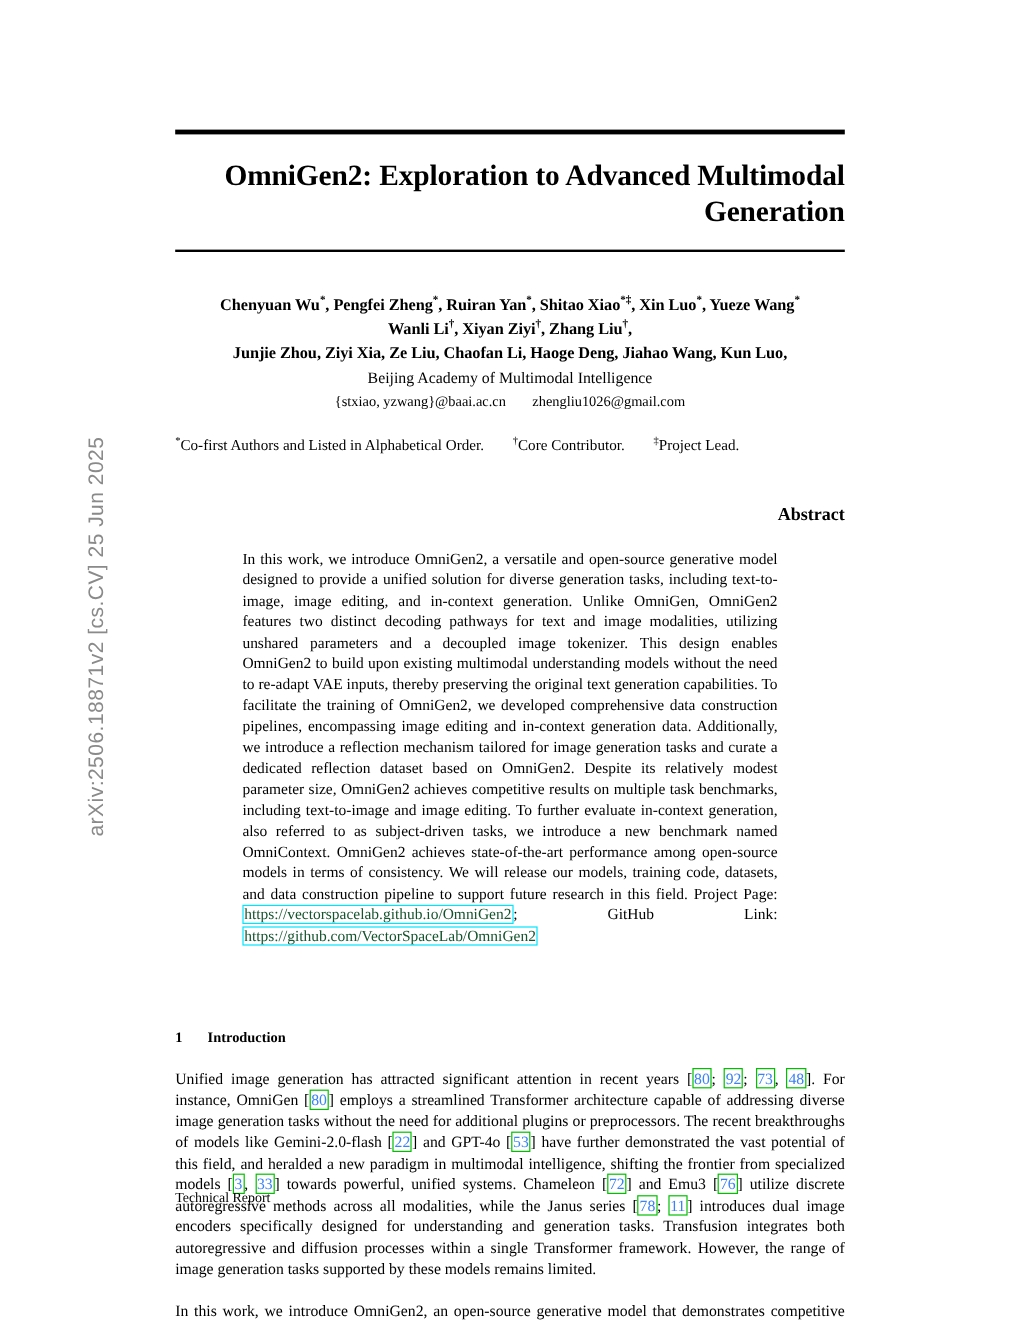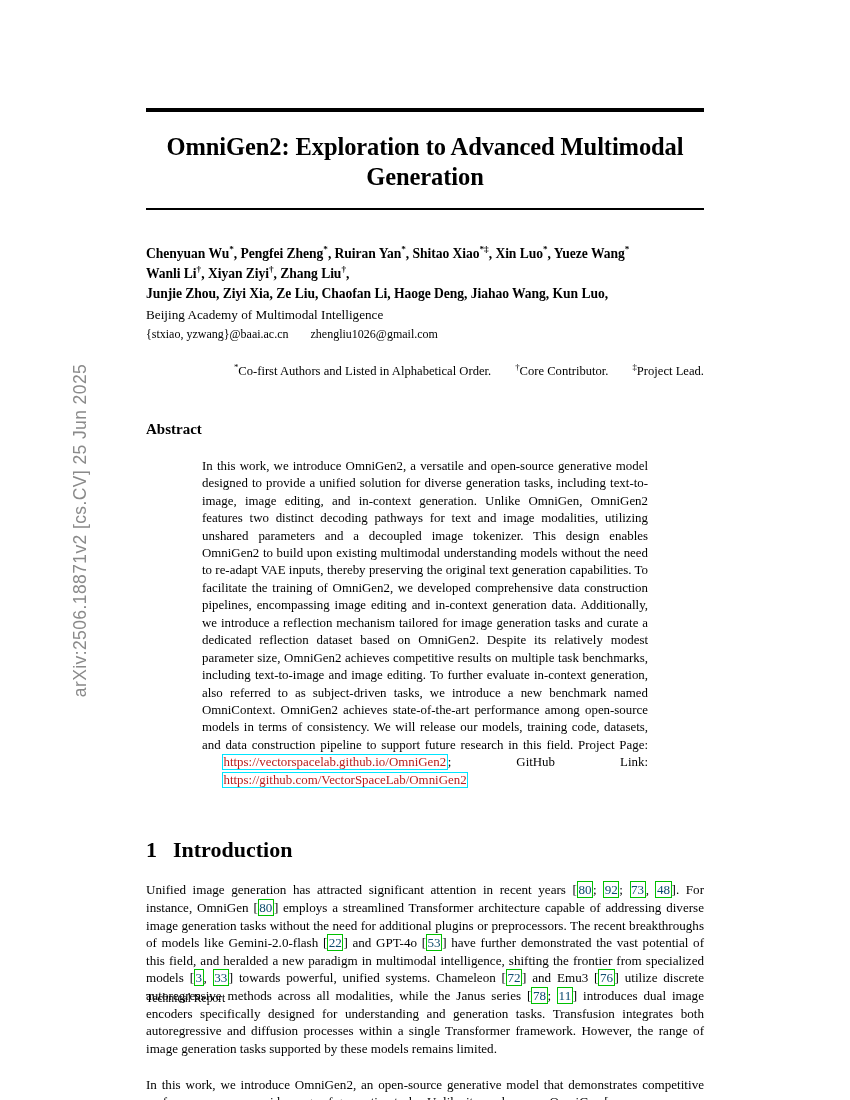--- a/index.html
+++ b/index.html
@@ -55,30 +55,30 @@
   }
   .rule-thin {
     height: 2px;
     background: #000;
     margin-top: 10px;
   }
 
   #paper-title {
     font-size: 24.5px;
     font-weight: bold;
-    text-align: center;
+    text-align: right;
     line-height: 1.22;
     margin-top: 20px;
     letter-spacing: -0.1px;
   }
 
   
   #author-block {
     margin-top: 34px;
-    text-align: left;
+    text-align: center;
   }
   .author-line {
     font-size: 13.6px;
     font-weight: bold;
     line-height: 1.47;
     letter-spacing: -0.05px;
   }
   .affiliation-line {
     font-size: 13.2px;
     line-height: 1.5;
@@ -98,71 +98,70 @@
   }
   sup.mark-reg {
     font-size: 0.7em;
     vertical-align: super;
     line-height: 0;
     font-weight: normal;
   }
 
   #footnote-line {
     margin-top: 21px;
+    text-align: left;
+    font-size: 12.6px;
+  }
+  #footnote-line .fn-gap { display: inline-block; width: 24px; }
+
+  
+  #abstract-heading {
     text-align: right;
-    font-size: 12.6px;
-  }
-  #footnote-line .fn-gap { display: inline-block; width: 24px; }
-
-  
-  #abstract-heading {
-    text-align: left;
     font-size: 15px;
     font-weight: bold;
     margin-top: 42px;
   }
   #abstract-body {
     margin: 20px 56px 0 56px;
     font-size: 12.9px;
     line-height: 1.352;
     text-align: justify;
     text-justify: inter-word;
     hyphens: none;
   }
 
   
   #section-heading {
-    margin-top: 48px;
-    font-size: 22px;
+    margin-top: 68px;
+    font-size: 12px;
     font-weight: bold;
   }
   #section-heading .sec-num { display: inline-block; width: 27px; }
 
   .body-para {
     font-size: 13.1px;
     line-height: 1.345;
     text-align: justify;
     text-justify: inter-word;
     margin-top: 18px;
     hyphens: none;
   }
 
   
   .linkbox {
     border: 1px solid #00e5ff;
     padding: 0 0.5px;
-    color: #b91c1c;
+    color: #14532d;
     text-decoration: none;
     white-space: nowrap;
-    margin-left: 20px;
   }
   .citebox {
     border: 1px solid #00c000;
     padding: 0 0.5px;
-    color: #0c4a6e;
+    color: #3b82f6;
     text-decoration: none;
     white-space: nowrap;
   }
 
   
   #footer {
     position: absolute;
     left: 0;
     top: 992px;
     font-size: 11.6px;

